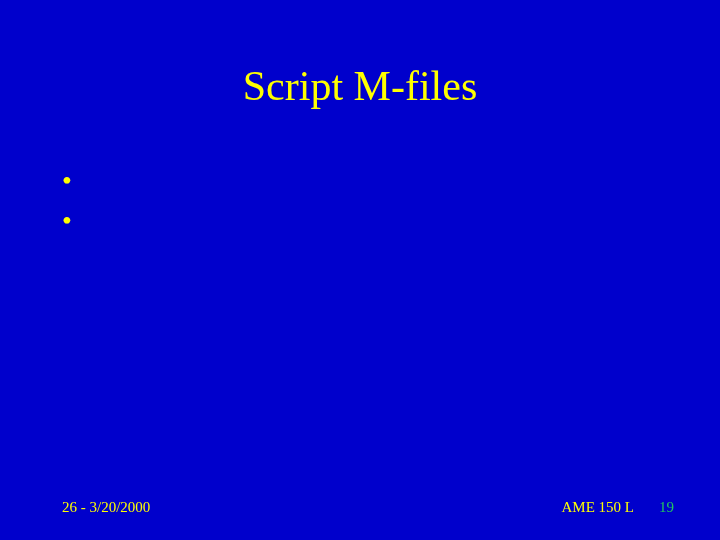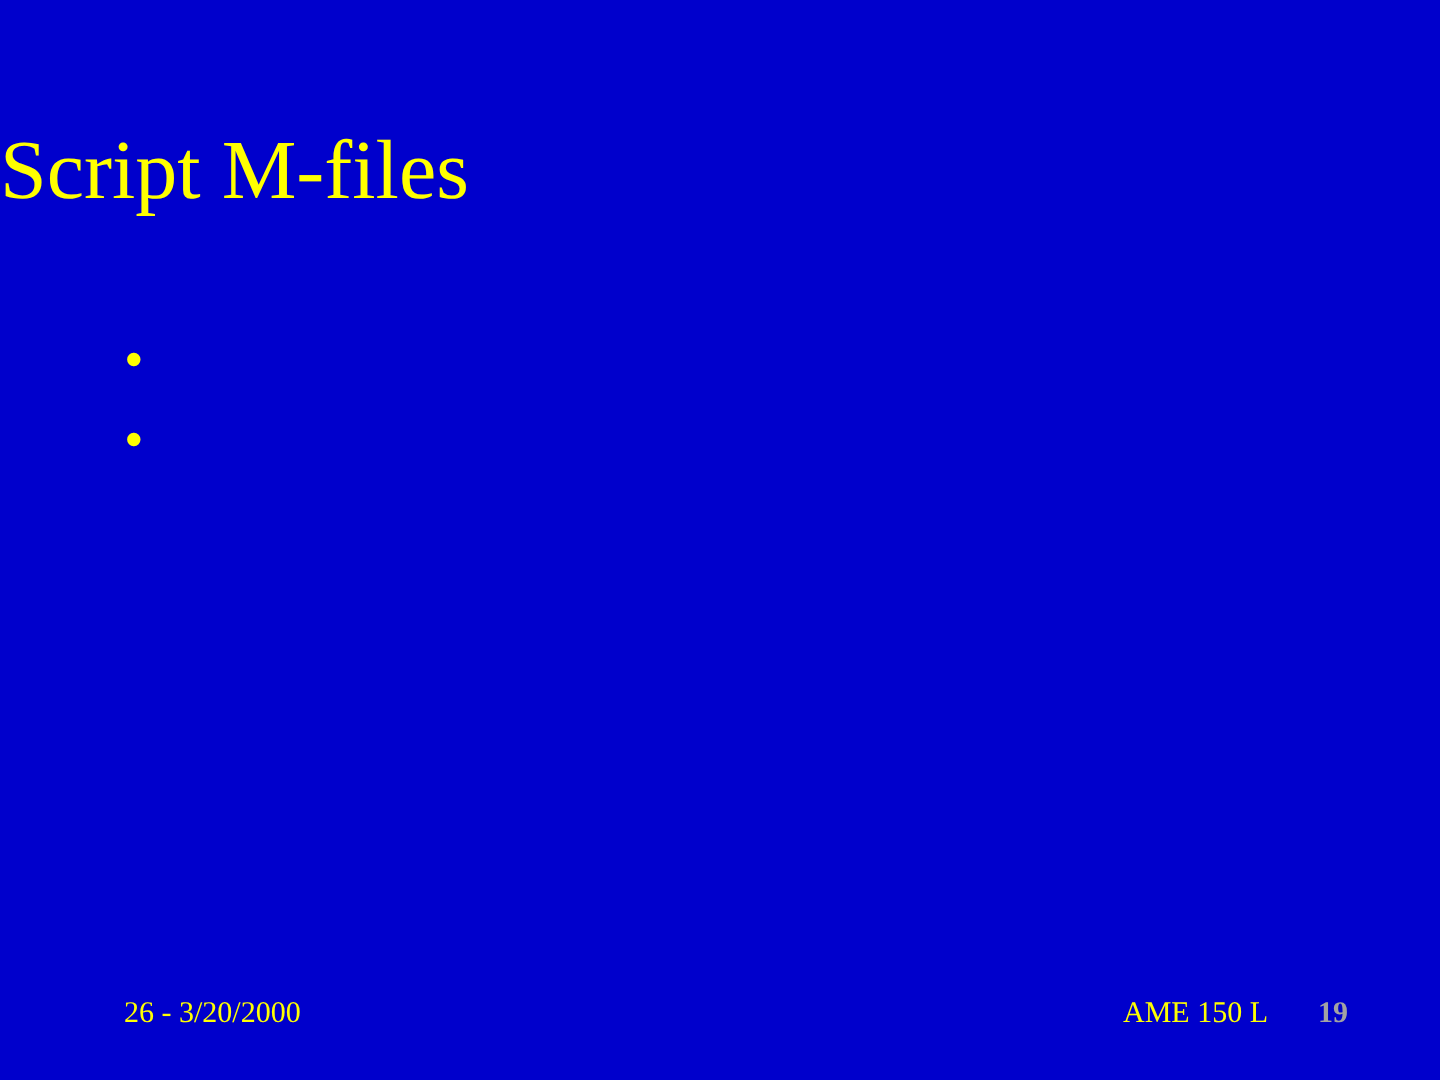--- a/index.html
+++ b/index.html
@@ -15,20 +15,21 @@
     position: relative;
     width: 720px;
     height: 540px;
     box-sizing: border-box;
   }
   .title {
     position: absolute;
     top: 62px;
     left: 0;
     width: 100%;
+    text-align: center;
     color: #ffff00;
     font-size: 42px;
     font-weight: normal;
   }
   .bullets {
     position: absolute;
     top: 162px;
     left: 62px;
     right: 40px;
     color: #ffff00;
@@ -67,22 +68,22 @@
     position: absolute;
     left: 0;
     width: 634px;
     bottom: 0;
     text-align: right;
   }
   .footer-right {
     position: absolute;
     right: 46px;
     bottom: 0;
-    color: #a3a3a3;
-    font-weight: bold;
+    color: #22c55e;
+    font-weight: normal;
   }
 </style>
 </head>
 <body>
 
 <div class="slide">
 
   <div class="title">Script M-files</div>
 
   <div class="bullets">

